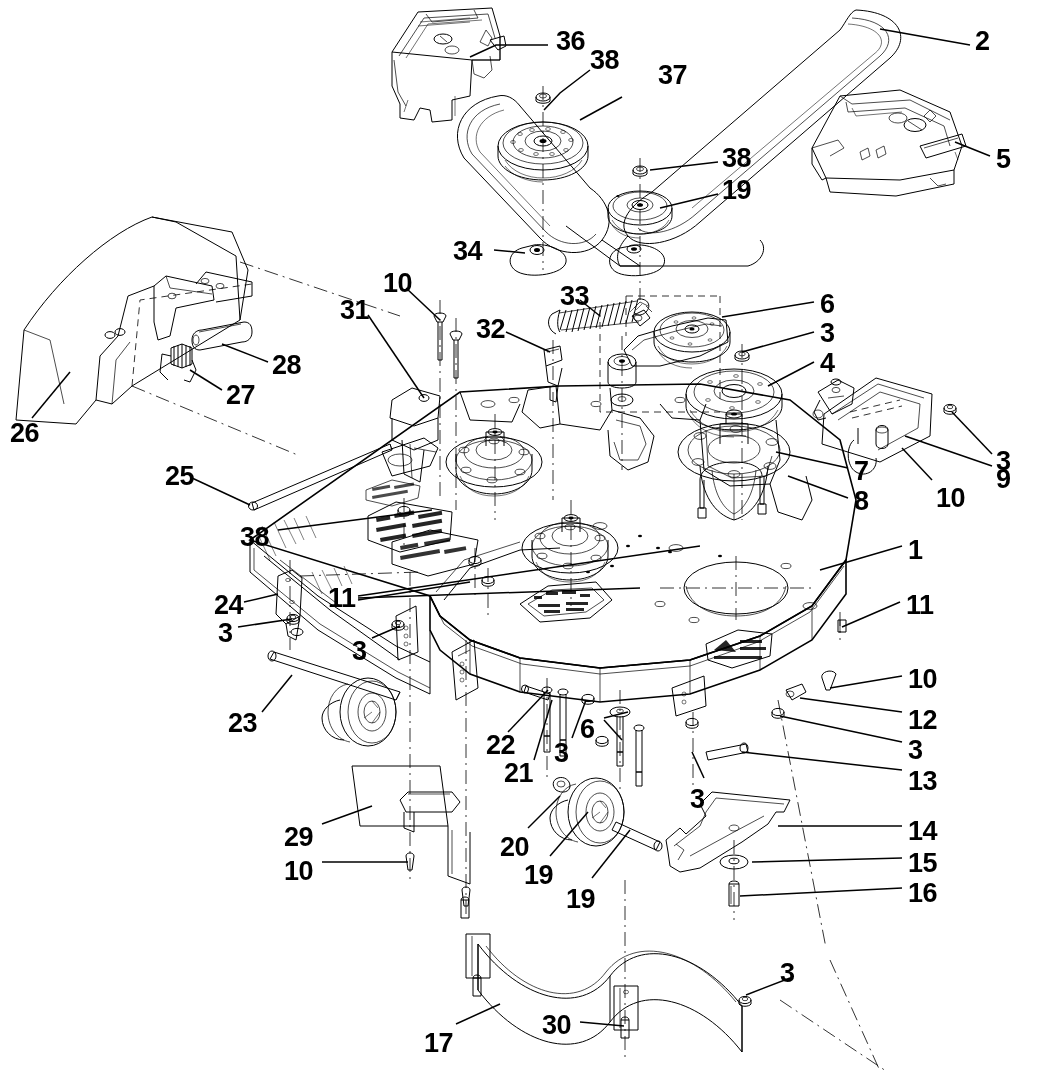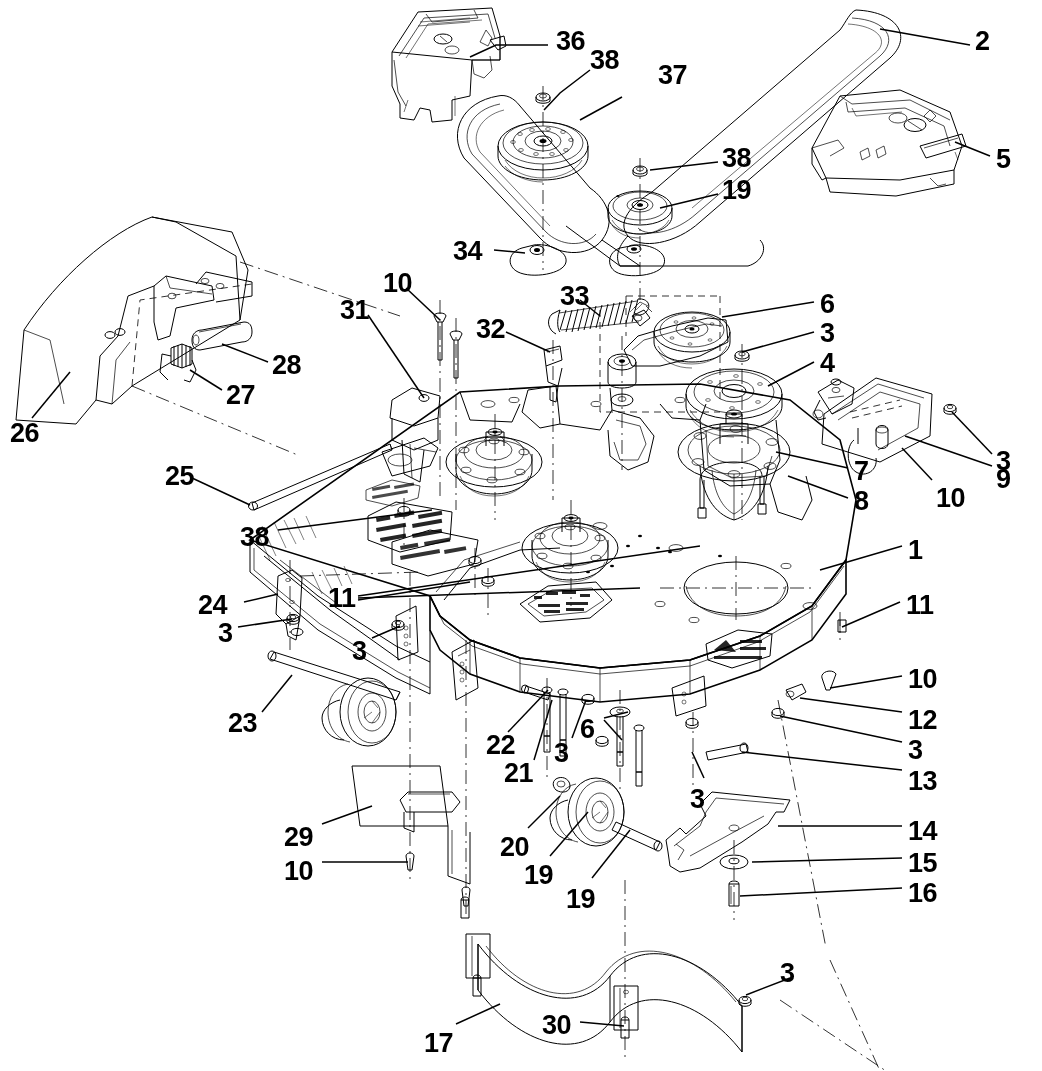--- a/index.html
+++ b/index.html
@@ -835,21 +835,21 @@
       <div class="callout" style="left: 854px; top: 458px;">7</div>
       <div class="callout" style="left: 854px; top: 488px;">8</div>
       <div class="callout" style="left: 996px; top: 448px;">3</div>
       <div class="callout" style="left: 996px; top: 466px;">9</div>
       <div class="callout" style="left: 936px; top: 485px;">10</div>
       <div class="callout" style="left: 272px; top: 352px;">28</div>
       <div class="callout" style="left: 226px; top: 382px;">27</div>
       <div class="callout" style="left: 10px; top: 420px;">26</div>
       <div class="callout" style="left: 165px; top: 463px;">25</div>
       <div class="callout" style="left: 240px; top: 524px;">38</div>
-      <div class="callout" style="left: 198px; top: 592px; text-align: center;">24</div>
+      <div class="callout" style="left: 214px; top: 592px; text-align: center;">24</div>
       <div class="callout" style="left: 218px; top: 620px;">3</div>
       <div class="callout" style="left: 328px; top: 585px;">11</div>
       <div class="callout" style="left: 352px; top: 638px;">3</div>
       <div class="callout" style="left: 908px; top: 537px;">1</div>
       <div class="callout" style="left: 906px; top: 592px;">11</div>
       <div class="callout" style="left: 908px; top: 666px;">10</div>
       <div class="callout" style="left: 908px; top: 707px;">12</div>
       <div class="callout" style="left: 908px; top: 737px;">3</div>
       <div class="callout" style="left: 908px; top: 768px;">13</div>
       <div class="callout" style="left: 228px; top: 710px;">23</div>

